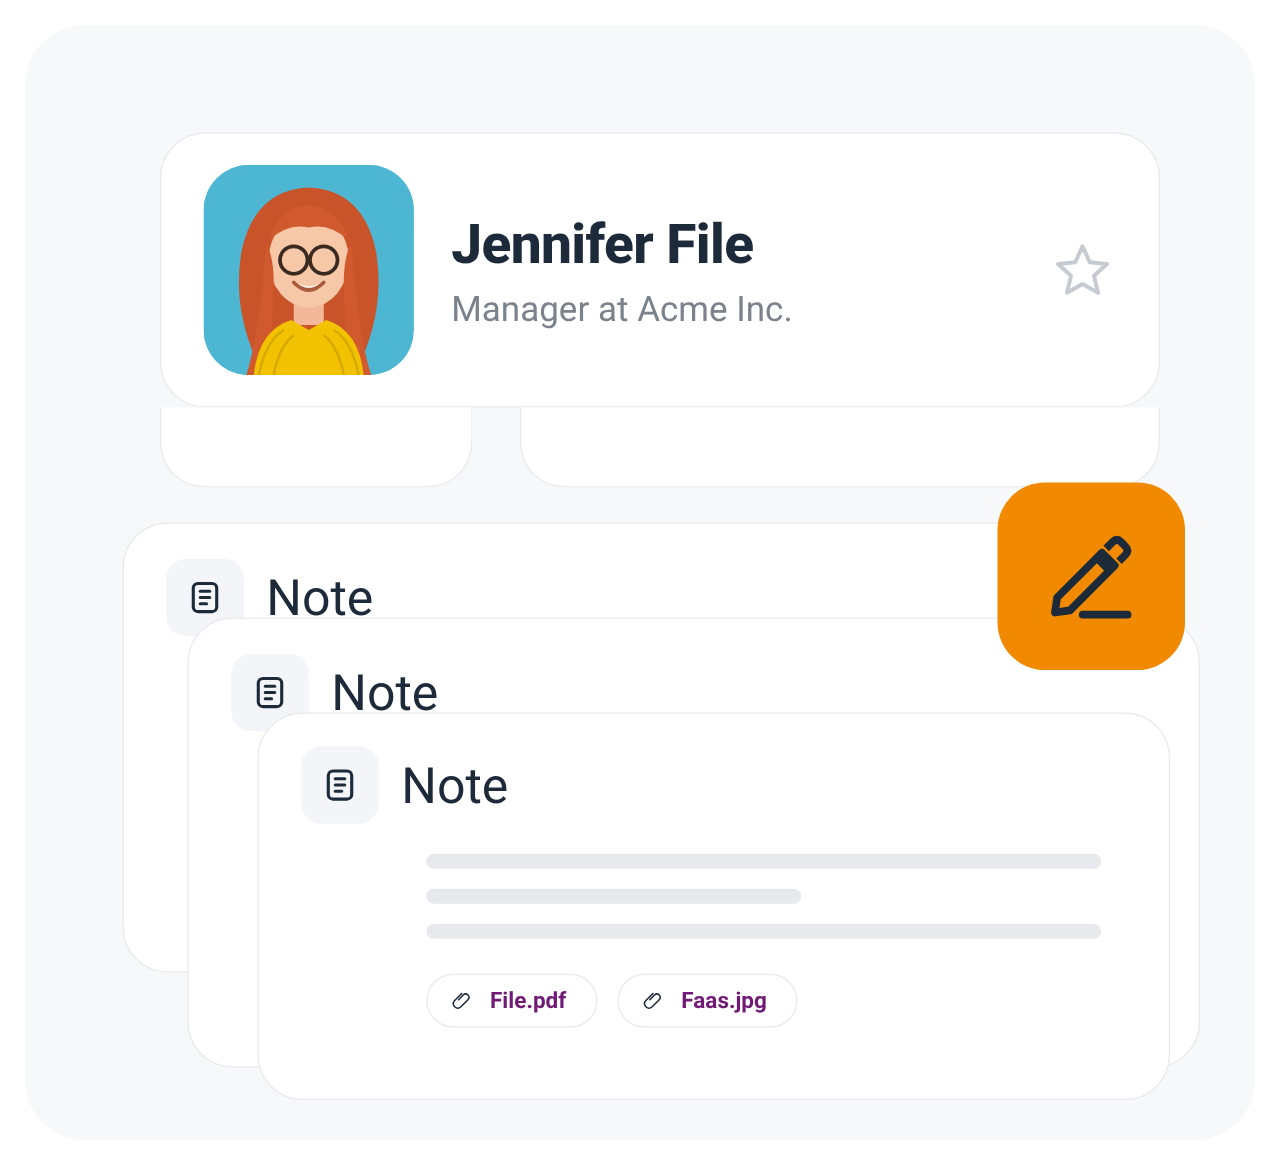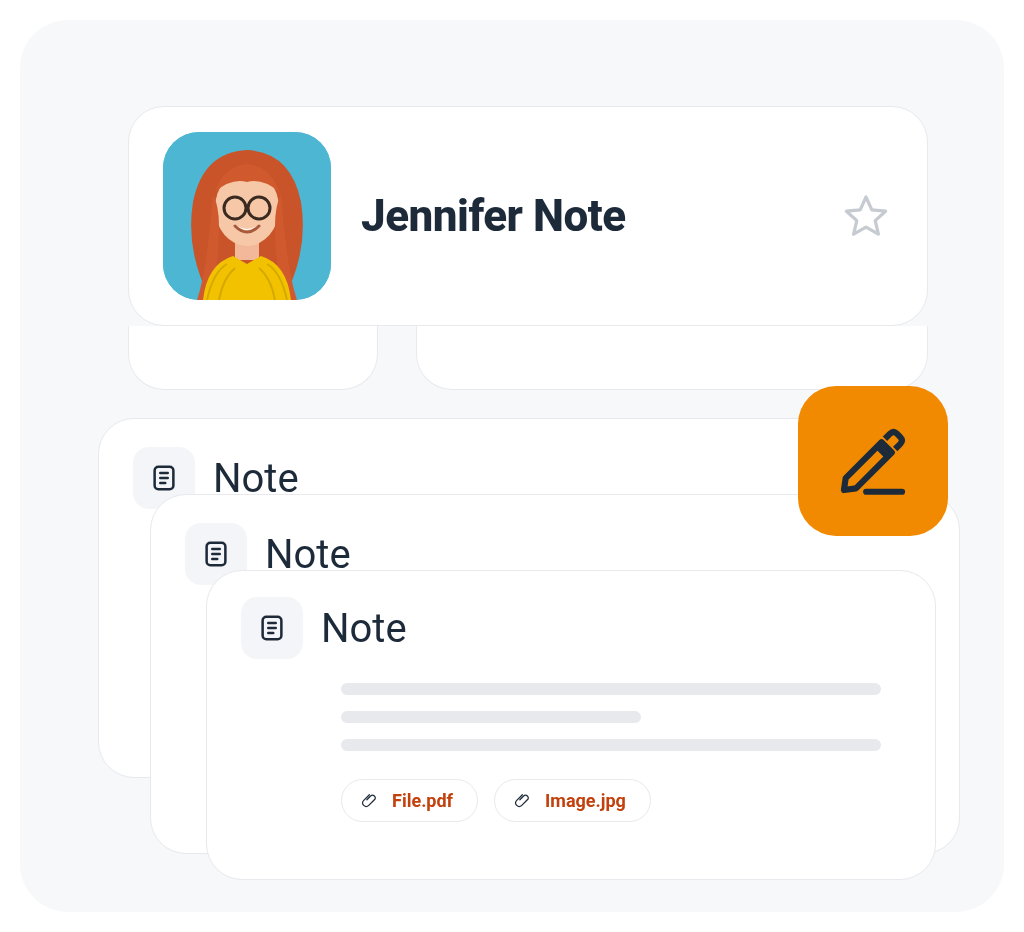--- a/index.html
+++ b/index.html
@@ -122,21 +122,21 @@
   .skel.w3 { width: 540px; margin-bottom: 0; }
 
   .attachments { margin-left:100px; margin-top:28px; display:flex; gap:16px; }
   .attachment-chip {
     display:flex; align-items:center; gap:12px;
     border:1px solid #e7e9ed;
     border-radius:999px;
     padding:10px 24px 10px 18px;
     font-size:18px;
     font-weight:700;
-    color:#c2410c;
+    color:#701a75;
     cursor:pointer;
     background:#fff;
   }
   .attachment-chip svg { width:20px; height:20px; }
 
   
   .edit-fab {
     position:absolute;
     left:778px; top:366px;
     width:150px; height:150px;
@@ -173,21 +173,22 @@
         <line x1="83" y1="76" x2="85" y2="76" stroke="#3a2a20" stroke-width="3"></line>
 
         <path d="M72 94 Q84 106 96 94" fill="none" stroke="#a85a3a" stroke-width="3" stroke-linecap="round"></path>
         <path d="M74 94 Q84 102 94 94 Q84 100 74 94 Z" fill="#fff"></path>
 
         <path d="M40 168 Q44 132 70 124 L84 132 L98 124 Q124 132 128 168 Z" fill="#f2c200"></path>
         <path d="M44 168 Q50 140 64 132 M56 168 Q60 146 72 136 M112 168 Q108 146 96 136 M124 168 Q118 140 104 132" stroke="#d6a900" stroke-width="2" fill="none"></path>
       </svg>
     </div>
     <div class="contact-text">
-      <div class="contact-name">Jennifer Note</div>
+      <div class="contact-name">Jennifer File</div>
+      <div class="contact-title">Manager at Acme Inc.</div>
     </div>
     <div class="star-btn">
       <svg viewBox="0 0 24 24">
         <path d="M12 2.5 L14.9 8.9 L21.8 9.6 L16.6 14.3 L18.2 21.1 L12 17.6 L5.8 21.1 L7.4 14.3 L2.2 9.6 L9.1 8.9 Z" fill="none" stroke="#c6cad1" stroke-width="1.6" stroke-linejoin="round"></path>
       </svg>
     </div>
   </div>
 
   <div class="peek-left"></div>
   <div class="peek-right"></div>
@@ -243,21 +244,21 @@
       <div class="attachment-chip">
         <svg viewBox="0 0 24 24">
           <path d="M8 12 L14 6 Q17 3 20 6 Q23 9 20 12 L11 21 Q7 25 3 21 Q-1 17 3 13 L12 4" fill="none" stroke="#1d2a3a" stroke-width="2" stroke-linecap="round" transform="scale(0.75) translate(3 2)"></path>
         </svg>
         <span>File.pdf</span>
       </div>
       <div class="attachment-chip">
         <svg viewBox="0 0 24 24">
           <path d="M8 12 L14 6 Q17 3 20 6 Q23 9 20 12 L11 21 Q7 25 3 21 Q-1 17 3 13 L12 4" fill="none" stroke="#1d2a3a" stroke-width="2" stroke-linecap="round" transform="scale(0.75) translate(3 2)"></path>
         </svg>
-        <span>Image.jpg</span>
+        <span>Faas.jpg</span>
       </div>
     </div>
   </div>
 
   <div class="edit-fab">
     <svg viewBox="0 0 24 24">
       <path d="M4 17 L14.5 6.5 L17.5 9.5 L7 20 L3.5 20.5 L4 17 Z" fill="none" stroke="#1d2a3a" stroke-width="1.8" stroke-linejoin="round"></path>
       <path d="M15.5 5.5 L17 4 Q18 3 19 4 L20 5 Q21 6 20 7 L18.5 8.5" fill="none" stroke="#1d2a3a" stroke-width="1.8" stroke-linejoin="round"></path>
       <line x1="13.3" y1="7.7" x2="16.3" y2="10.7" stroke="#1d2a3a" stroke-width="1.8"></line>
       <line x1="10" y1="21" x2="20.5" y2="21" stroke="#1d2a3a" stroke-width="1.8" stroke-linecap="round"></line>

